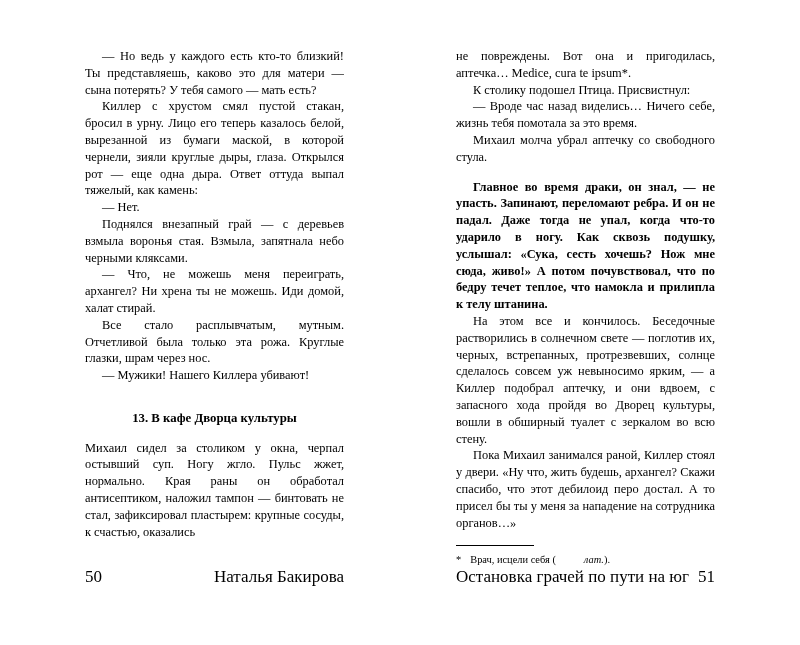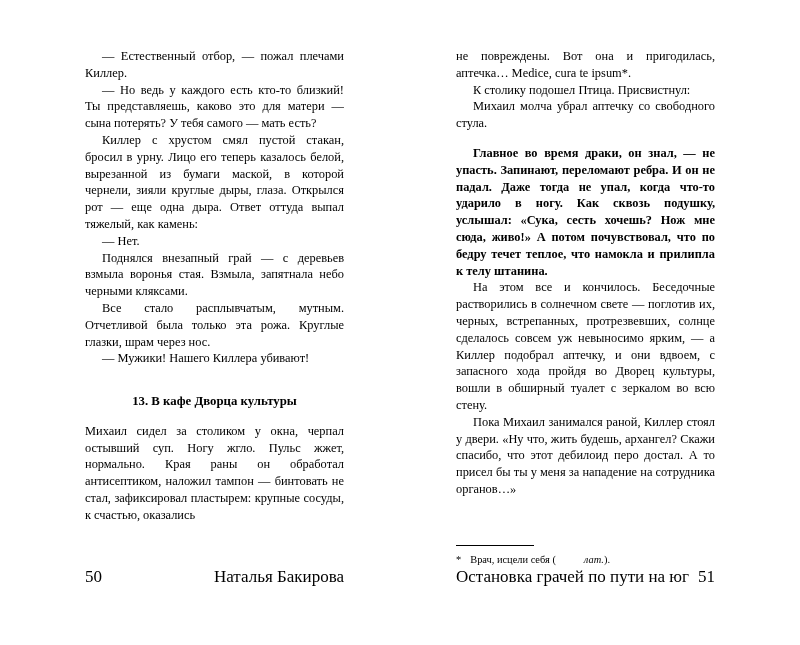--- a/index.html
+++ b/index.html
@@ -108,43 +108,44 @@
     bottom: 78px;
   }
 </style>
 </head>
 <body>
 
 <div class="spread">
 
   <div class="page page-left">
     <div class="body-text">
-      <p>— Естественный отбор, — пожал плечами Киллер.</p>
       <p>— Но ведь у каждого есть кто-то близкий! Ты представляешь, каково это для матери — сына потерять? У тебя самого — мать есть?</p>
       <p>Киллер с хрустом смял пустой стакан, бросил в урну. Лицо его теперь казалось белой, вырезанной из бумаги маской, в которой чернели, зияли круглые дыры, глаза. Открылся рот — еще одна дыра. Ответ оттуда выпал тяжелый, как камень:</p>
       <p>— Нет.</p>
       <p>Поднялся внезапный грай — с деревьев взмыла воронья стая. Взмыла, запятнала небо черными кляксами.</p>
+      <p>— Что, не можешь меня переиграть, архангел? Ни хрена ты не можешь. Иди домой, халат стирай.</p>
       <p>Все стало расплывчатым, мутным. Отчетливой была только эта рожа. Круглые глазки, шрам через нос.</p>
       <p>— Мужики! Нашего Киллера убивают!</p>
     </div>
 
     <div class="chapter-title">13. В кафе Дворца культуры</div>
 
     <div class="body-text">
       <p class="noindent">Михаил сидел за столиком у окна, черпал остывший суп. Ногу жгло. Пульс жжет, нормально. Края раны он обработал антисептиком, наложил тампон — бинтовать не стал, зафиксировал пластырем: крупные сосуды, к счастью, оказались</p>
     </div>
 
     <div class="folio folio-left-num">50</div>
     <div class="folio folio-left-title">Наталья Бакирова</div>
   </div>
 
   <div class="page page-right">
     <div class="body-text">
       <p class="noindent">не повреждены. Вот она и пригодилась, аптечка… Medice, cura te ipsum*.</p>
       <p>К столику подошел Птица. Присвистнул:</p>
+      <p>— Вроде час назад виделись… Ничего себе, жизнь тебя помотала за это время.</p>
       <p>Михаил молча убрал аптечку со свободного стула.</p>
       <p class="gap-before">Главное во время драки, он знал, — не упасть. Запинают, переломают ребра. И он не падал. Даже тогда не упал, когда что-то ударило в ногу. Как сквозь подушку, услышал: «Сука, сесть хочешь? Нож мне сюда, живо!» А потом почувствовал, что по бедру течет теплое, что намокла и прилипла к телу штанина.</p>
       <p>На этом все и кончилось. Беседочные растворились в солнечном свете — поглотив их, черных, встрепанных, протрезвевших, солнце сделалось совсем уж невыносимо ярким, — а Киллер подобрал аптечку, и они вдвоем, с запасного хода пройдя во Дворец культуры, вошли в обширный туалет с зеркалом во всю стену.</p>
       <p>Пока Михаил занимался раной, Киллер стоял у двери. «Ну что, жить будешь, архангел? Скажи спасибо, что этот дебилоид перо достал. А то присел бы ты у меня за нападение на сотрудника органов…»</p>
     </div>
 
     <div class="footnote-block">
       <div class="footnote-rule"></div>
       <div class="footnote">
         <span class="fn-mark">*</span>

